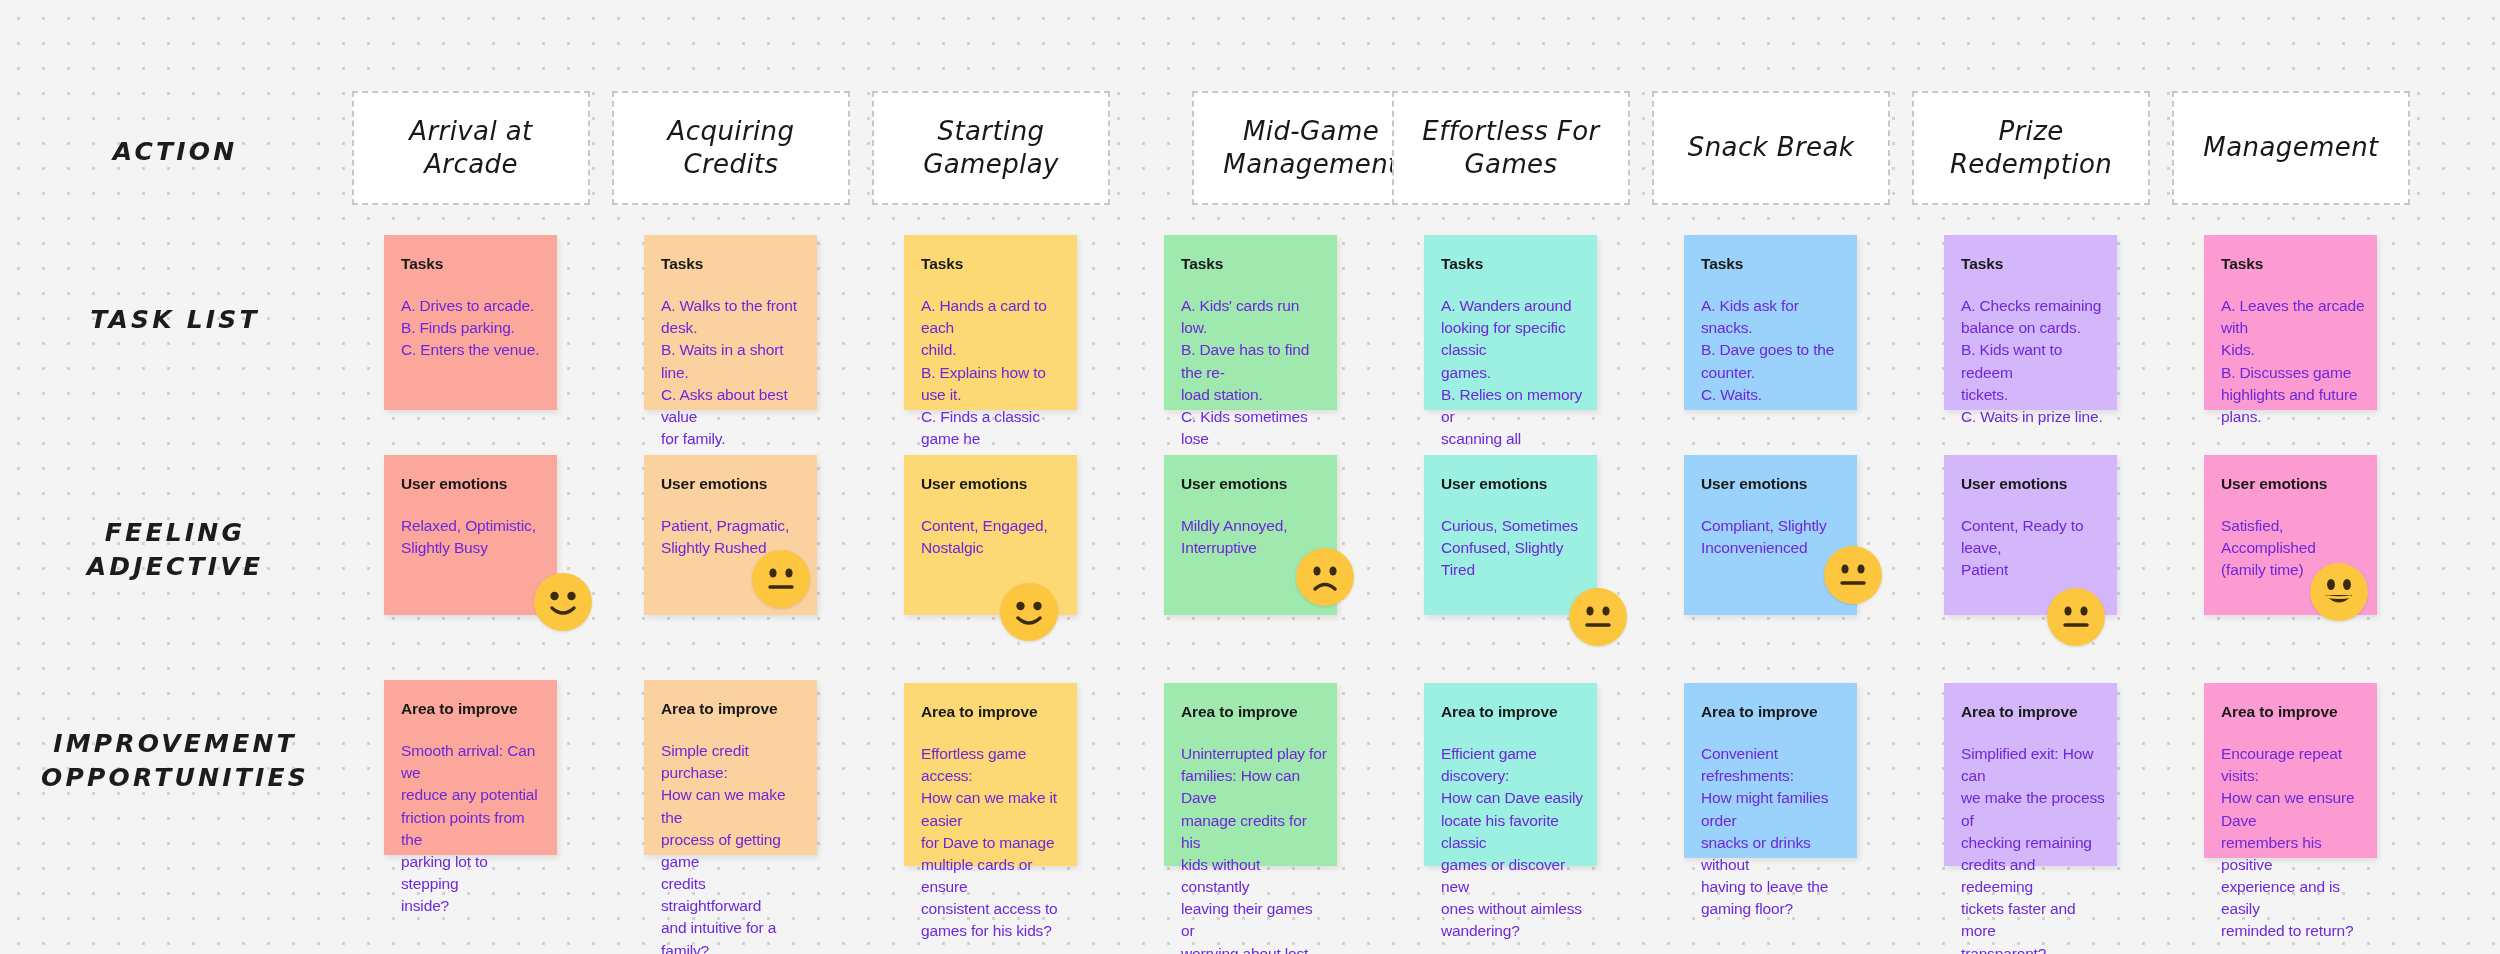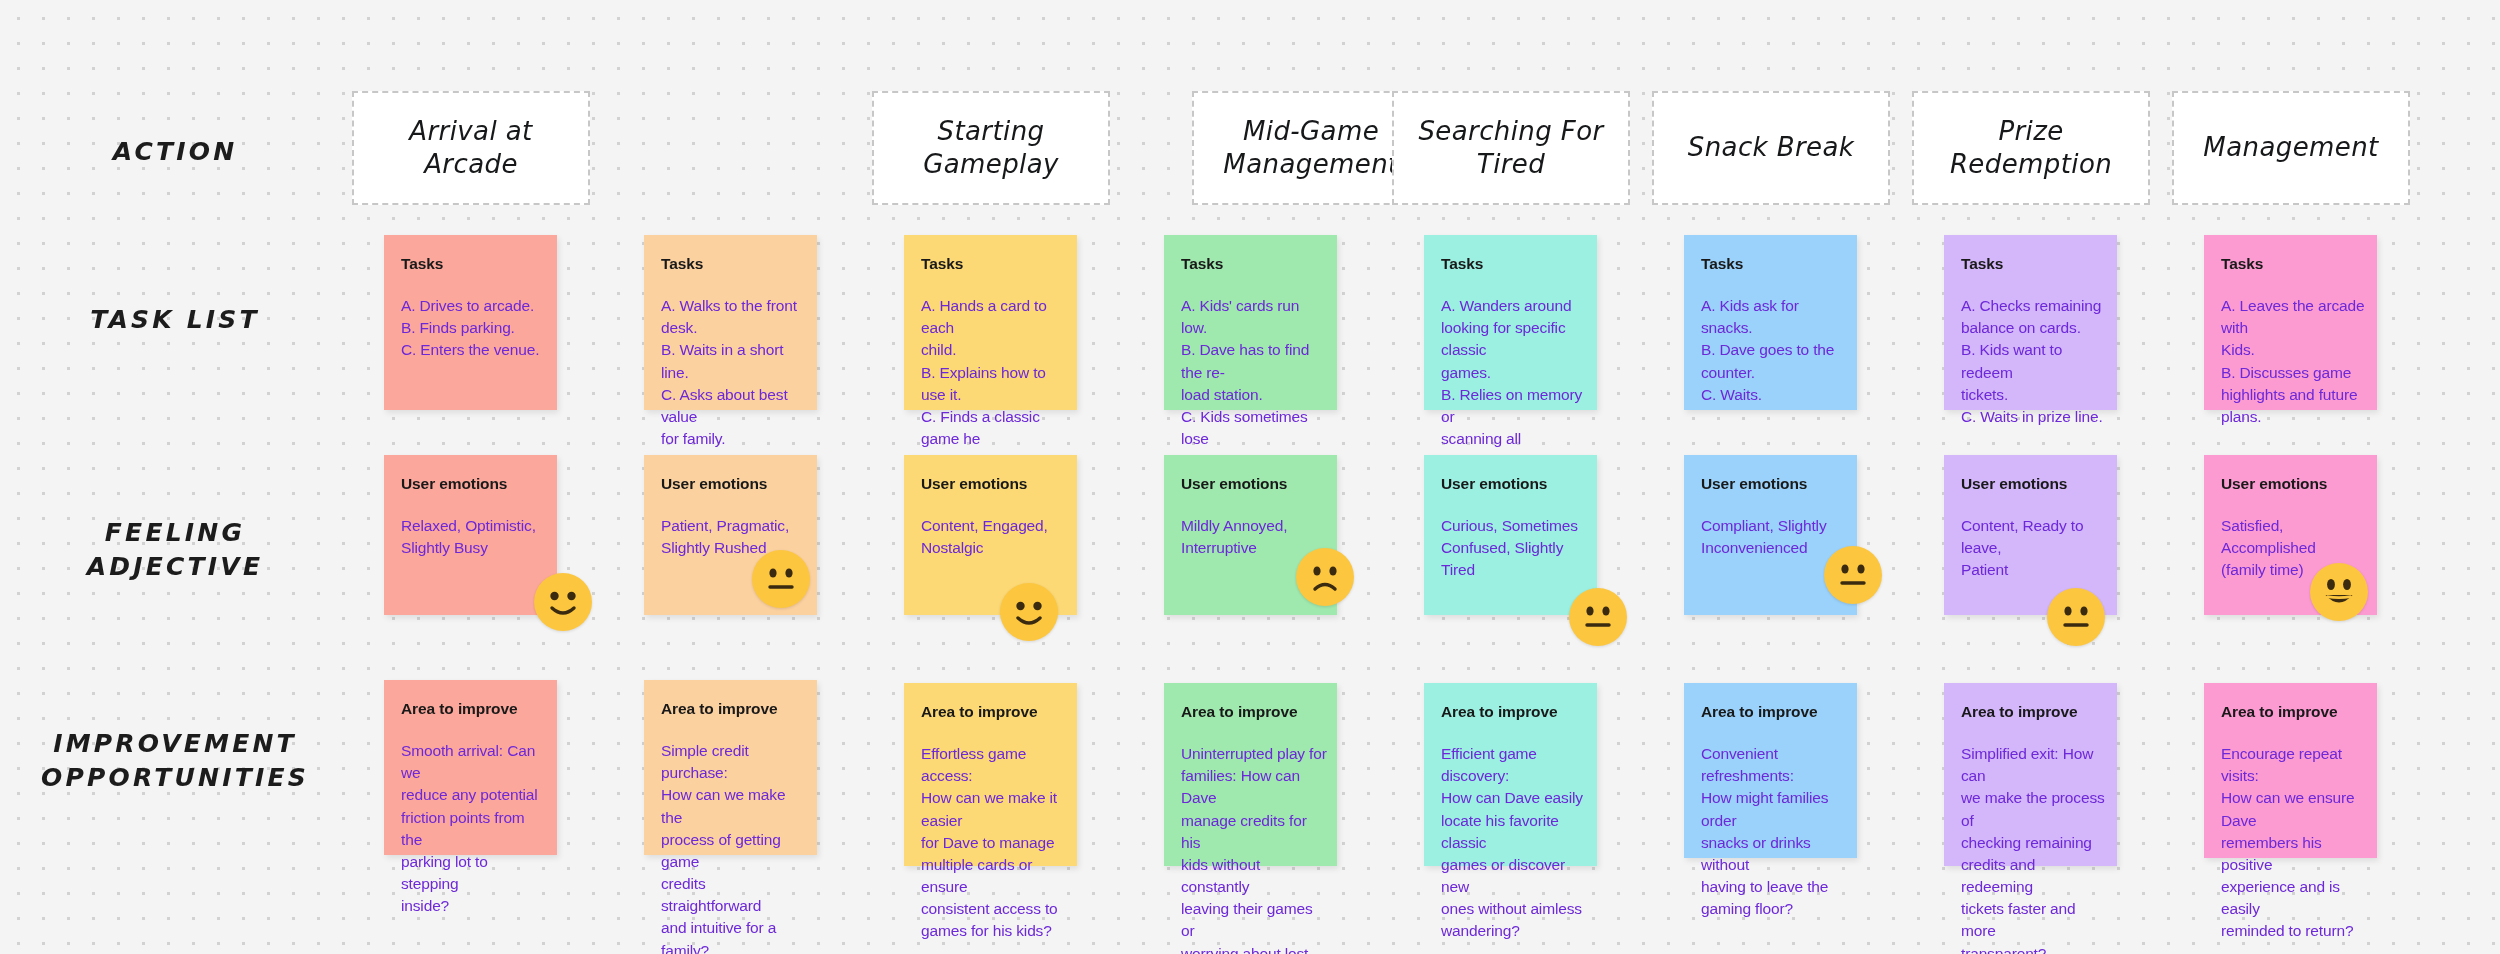--- a/index.html
+++ b/index.html
@@ -109,29 +109,32 @@
   <div class="row-label" style="top:135px;">ACTION</div>
   <div class="row-label" style="top:303px;">TASK LIST</div>
   <div class="row-label" style="top:516px;">FEELING
 ADJECTIVE</div>
   <div class="row-label" style="top:727px;">IMPROVEMENT
 OPPORTUNITIES</div>
 
   <div class="action-box" style="left:352px;width:238px;">
     <span class="action-label">Arrival at Arcade</span>
   </div>
+  <div class="action-box" style="left:612px;width:238px;">
+    <span class="action-label">Acquiring Credits</span>
+  </div>
   <div class="action-box" style="left:872px;width:238px;">
     <span class="action-label">Starting Gameplay</span>
   </div>
   <div class="action-box" style="left:1192px;width:238px;">
     <span class="action-label">Mid-Game
 Management</span>
   </div>
   <div class="action-box" style="left:1392px;width:238px;">
-    <span class="action-label">Searching For Tired</span>
+    <span class="action-label">Effortless For Games</span>
   </div>
   <div class="action-box" style="left:1652px;width:238px;">
     <span class="action-label">Snack Break</span>
   </div>
   <div class="action-box" style="left:1912px;width:238px;">
     <span class="action-label">Prize Redemption</span>
   </div>
   <div class="action-box" style="left:2172px;width:238px;">
     <span class="action-label">Management</span>
   </div>

